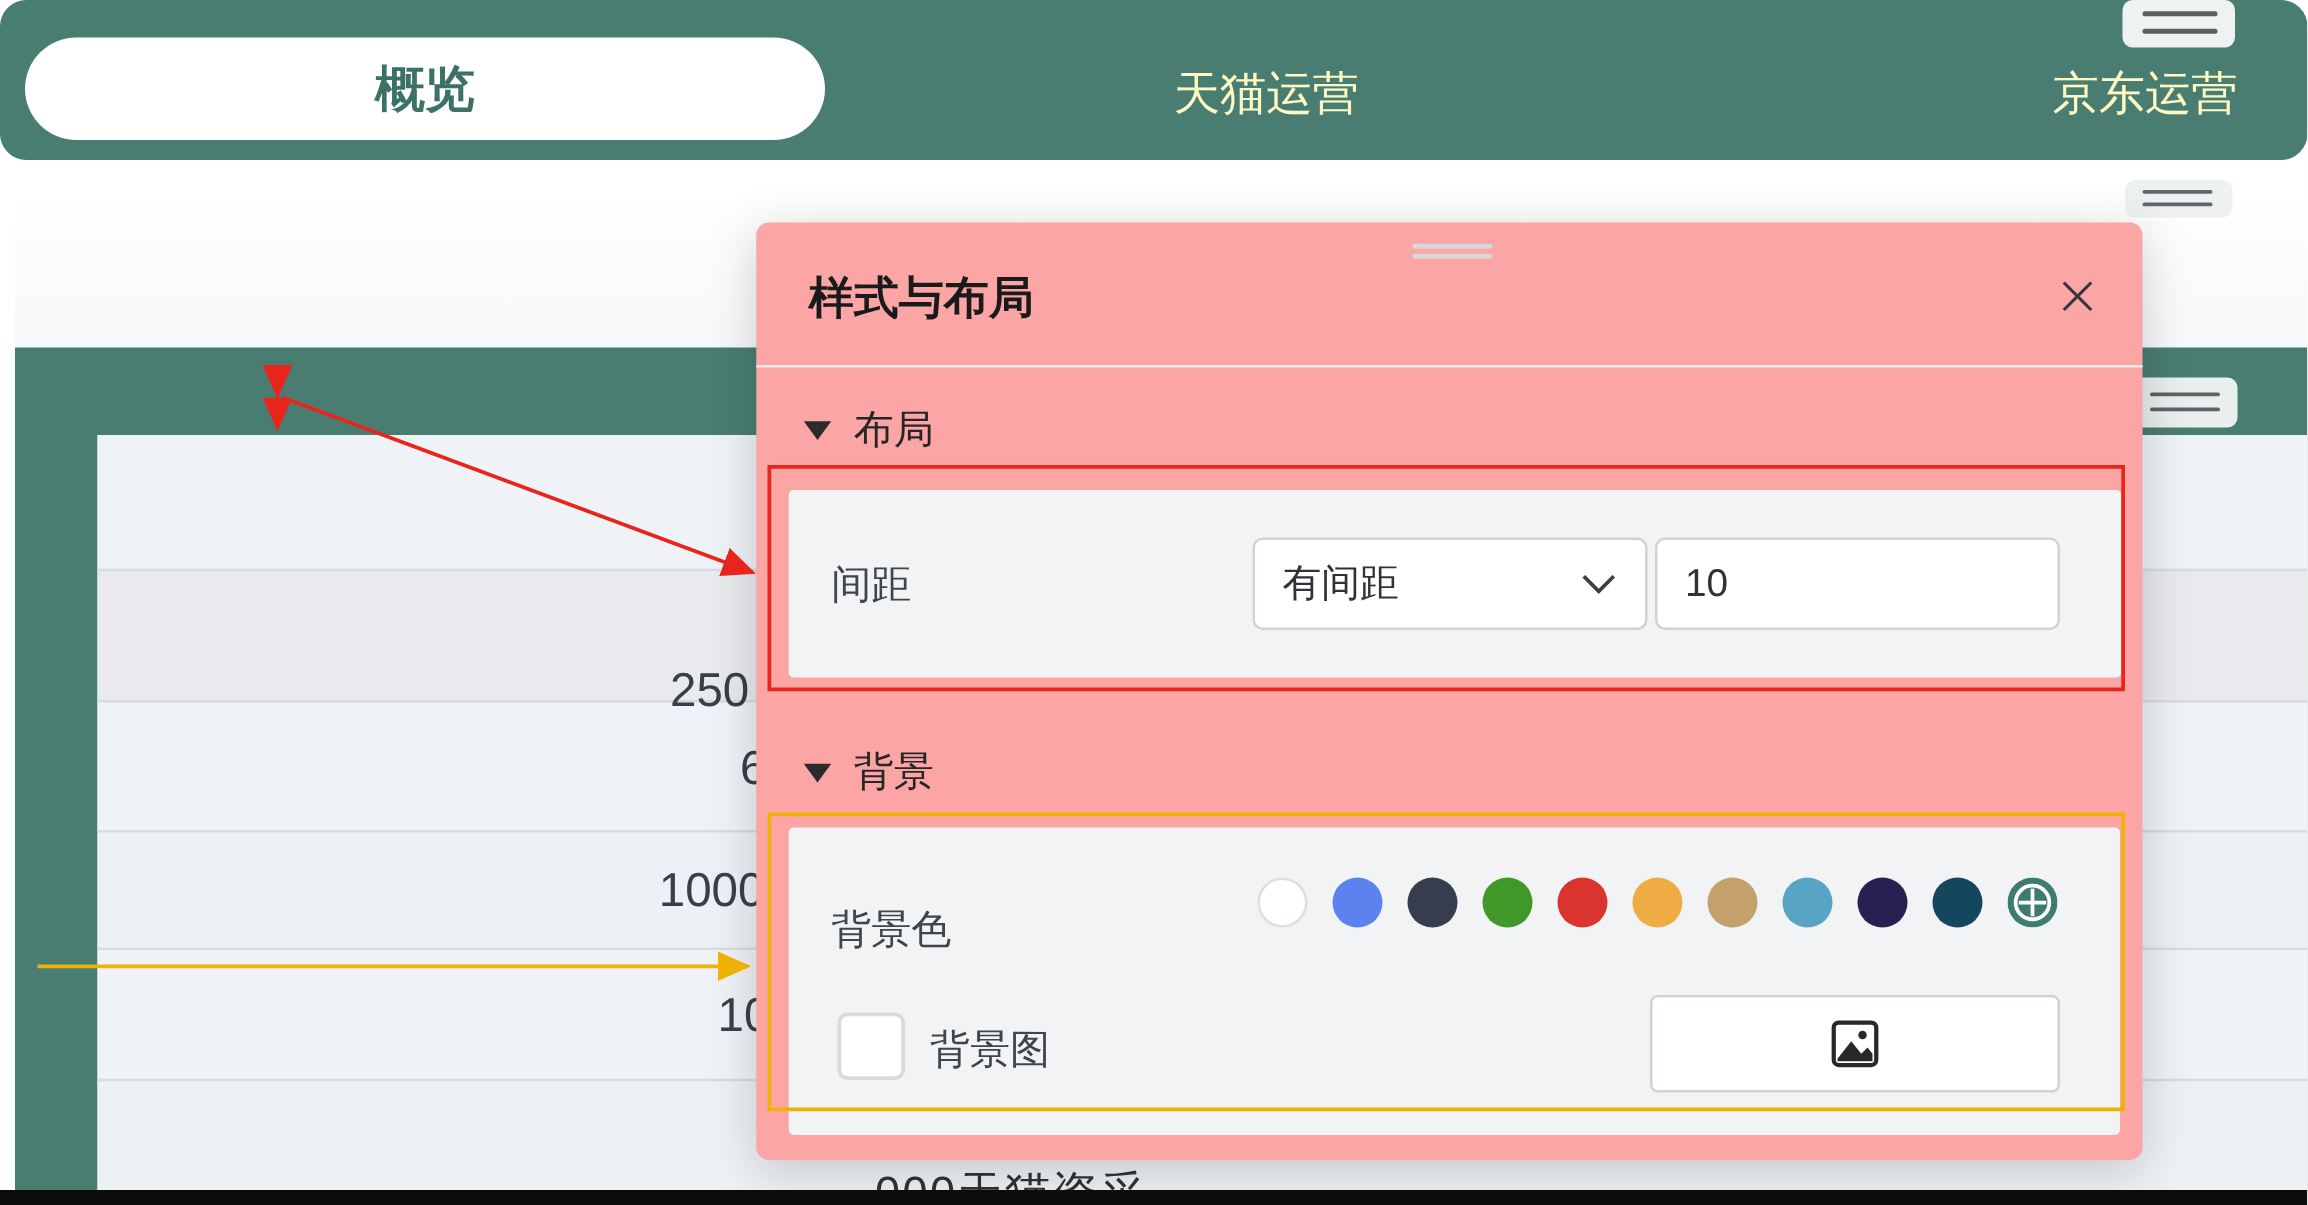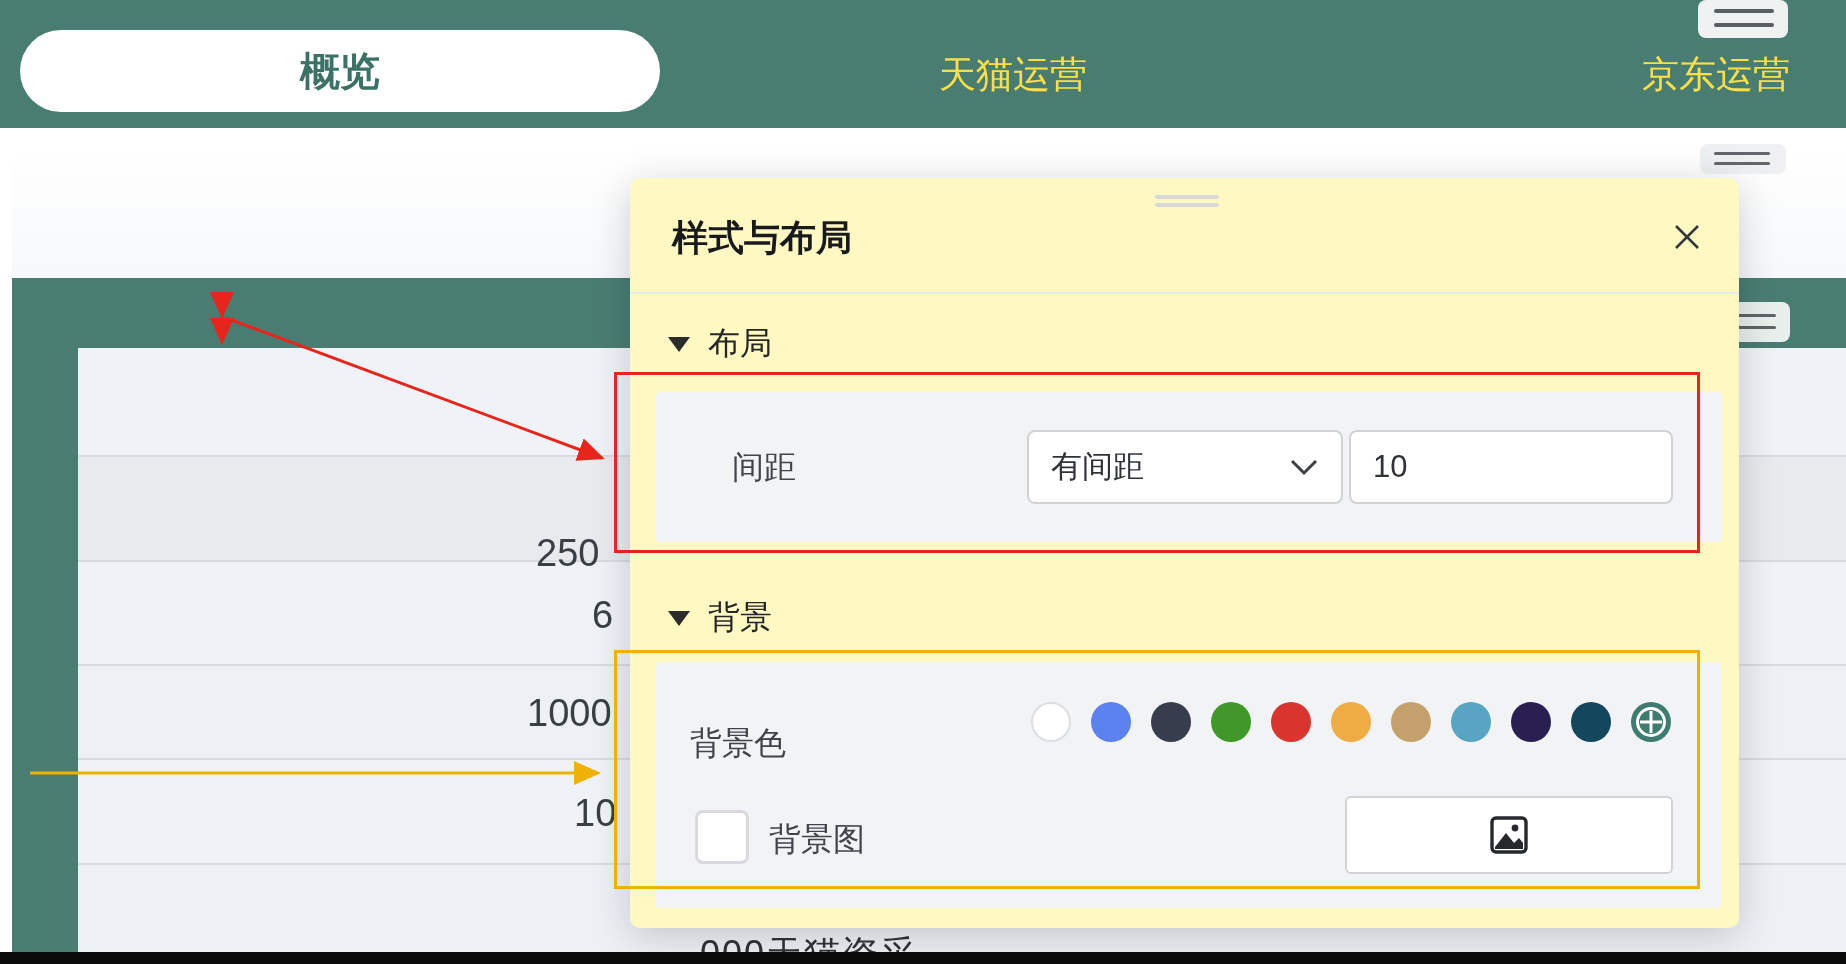--- a/index.html
+++ b/index.html
@@ -1,24 +1,24 @@
 <!DOCTYPE html>
 <html><head>
 <meta charset="utf-8">
 <style>
   html,body{margin:0;padding:0;background:#ffffff;}
   *{box-sizing:border-box;font-family:"Liberation Sans","DejaVu Sans",sans-serif;}
   #stage{position:relative;width:1846px;height:964px;overflow:hidden;background:#ffffff;}
 
   
-  .header{position:absolute;left:0;top:0;width:1846px;height:128px;background:#4a7d72;}
+  .header{position:absolute;left:0;top:0;width:1846px;height:128px;background:#4a7d72;border-radius:21px;}
   .pill-tab{position:absolute;left:20px;top:30px;width:640px;height:82px;background:#ffffff;border-radius:41px;
     display:flex;align-items:center;justify-content:center;font-size:40px;font-weight:bold;color:#3c7265;}
   .head-tab{position:absolute;top:52px;width:300px;height:46px;display:flex;align-items:center;justify-content:center;
-    color:#fde047;font-size:37px;}
+    color:#fef9c3;font-size:37px;}
   .head-tab.tmall{left:863px;}
   .head-tab.jd{left:1566px;}
   .hamb-box{position:absolute;background:#eef2f1;border-radius:8px;}
   .hamb-line{position:absolute;background:#5a5f64;border-radius:2px;}
   .hamb1{left:1698px;top:0;width:90px;height:38px;}
   .hamb1 .l1{left:16px;top:9px;width:60px;height:4px;}
   .hamb1 .l2{left:16px;top:23px;width:60px;height:4px;}
   .hamb2{left:1700px;top:144px;width:86px;height:30px;background:#eef1f1;}
   .hamb2 .l1{left:14px;top:8px;width:56px;height:3px;background:#63676c;}
   .hamb2 .l2{left:14px;top:18px;width:56px;height:3px;background:#63676c;}
@@ -44,38 +44,38 @@
   .r5{top:410px;height:105px;background:#eff2f7;border-top:2px solid #d8dbe0;}
   .r6{top:515px;height:89px;background:#edf0f5;border-top:2px solid #d8dbe0;}
   .cell-num{position:absolute;font-size:38px;color:#3a3f45;}
   .n1{left:536px;top:488px;margin-top:44px;}
   .n2{left:592px;top:594px;}
   .n3{left:527px;top:692px;}
   .n4{left:574px;top:792px;}
   .clipped-text{position:absolute;left:700px;top:930px;font-size:36px;color:#2f3237;letter-spacing:2px;}
 
   
-  .modal{position:absolute;left:630px;top:178px;width:1109px;height:750px;background:#fef9c3;border-radius:10px;
+  .modal{position:absolute;left:605px;top:178px;width:1109px;height:750px;background:#fca5a5;border-radius:10px;
     box-shadow:0 8px 40px rgba(0,0,0,0.18);z-index:10;}
   .drag-handle{position:absolute;left:525px;top:17px;width:64px;}
   .drag-handle div{height:4px;background:#d8d8d8;border-radius:2px;margin-bottom:4px;}
   .modal-title{position:absolute;left:42px;top:36px;font-size:36px;font-weight:600;color:#181a1c;}
   .modal-close{position:absolute;left:1040px;top:42px;width:34px;height:34px;cursor:pointer;}
   .modal-divider{position:absolute;left:0;top:114px;width:1109px;height:2px;background:#e8e9eb;}
   .sect{position:absolute;left:38px;display:flex;align-items:center;text-align:center;}
   .sect-caret{width:0;height:0;border-left:11px solid transparent;border-right:11px solid transparent;
     border-top:15px solid #2b2b2b;margin-right:18px;}
   .sect-label{font-size:32px;color:#262626;}
   .sect-layout{top:144px;}
   .sect-bg{top:418px;}
   .gray-panel{position:absolute;background:#f2f3f5;border-radius:4px;}
   .gp1{left:26px;top:214px;width:1066px;height:150px;}
   .gp2{left:26px;top:484px;width:1065px;height:246px;}
   .fld-label{position:absolute;font-size:32px;color:#40454b;}
-  .lbl-spacing{left:60px;top:268px;margin-left:42px;}
+  .lbl-spacing{left:60px;top:268px;}
   .lbl-bgcolor{left:60px;top:528px;margin-top:16px;}
   .lbl-bgimg{left:139px;top:640px;}
   .dropdown{position:absolute;left:397px;top:252px;width:316px;height:74px;background:#ffffff;
     border:2px solid #d0d3d6;border-radius:8px;display:flex;align-items:center;padding:4px 22px;cursor:pointer;}
   .dropdown-text{font-size:31px;color:#2f3338;flex:1;}
   .num-input{position:absolute;left:719px;top:252px;width:324px;height:74px;background:#ffffff;
     border:2px solid #d0d3d6;border-radius:8px;font-size:31px;color:#2f3338;padding:0 22px;outline:none;}
   .swatch-row{position:absolute;left:401px;top:524px;height:40px;display:flex;align-items:center;gap:20px;}
   .swatch{width:40px;height:40px;border-radius:50%;cursor:pointer;}
   .swatch.white{border:2px solid #dcdfe2;}

